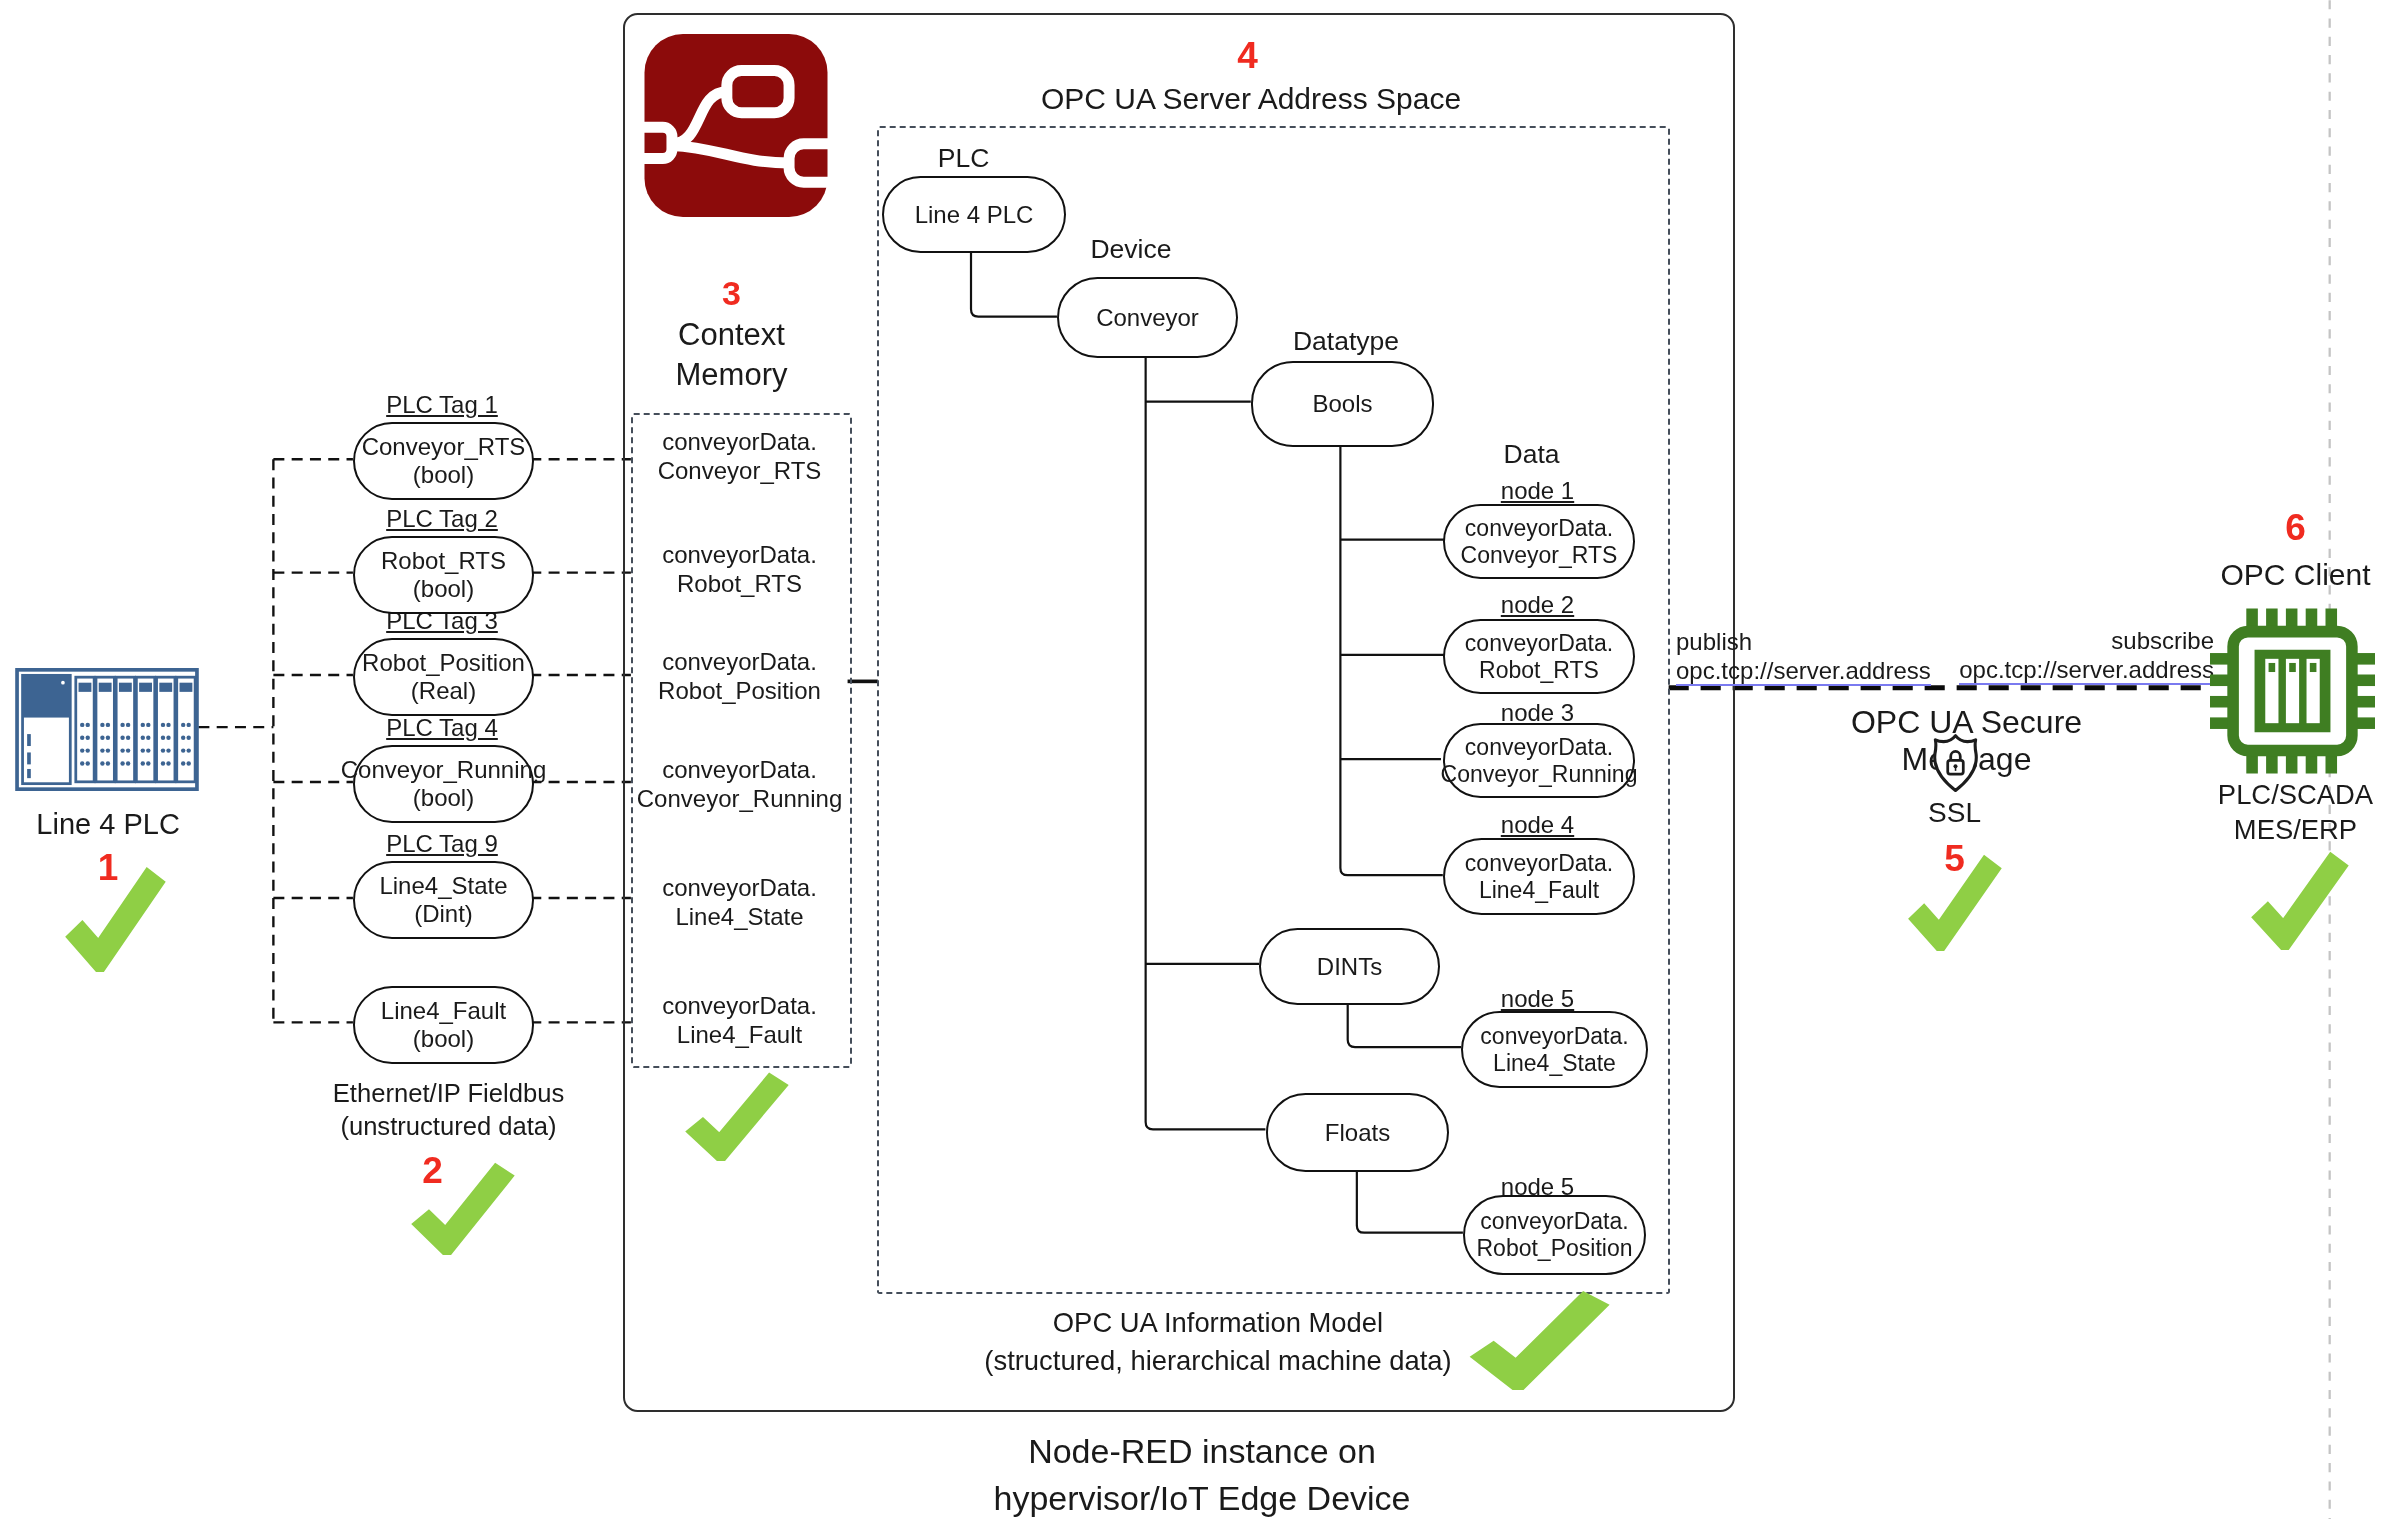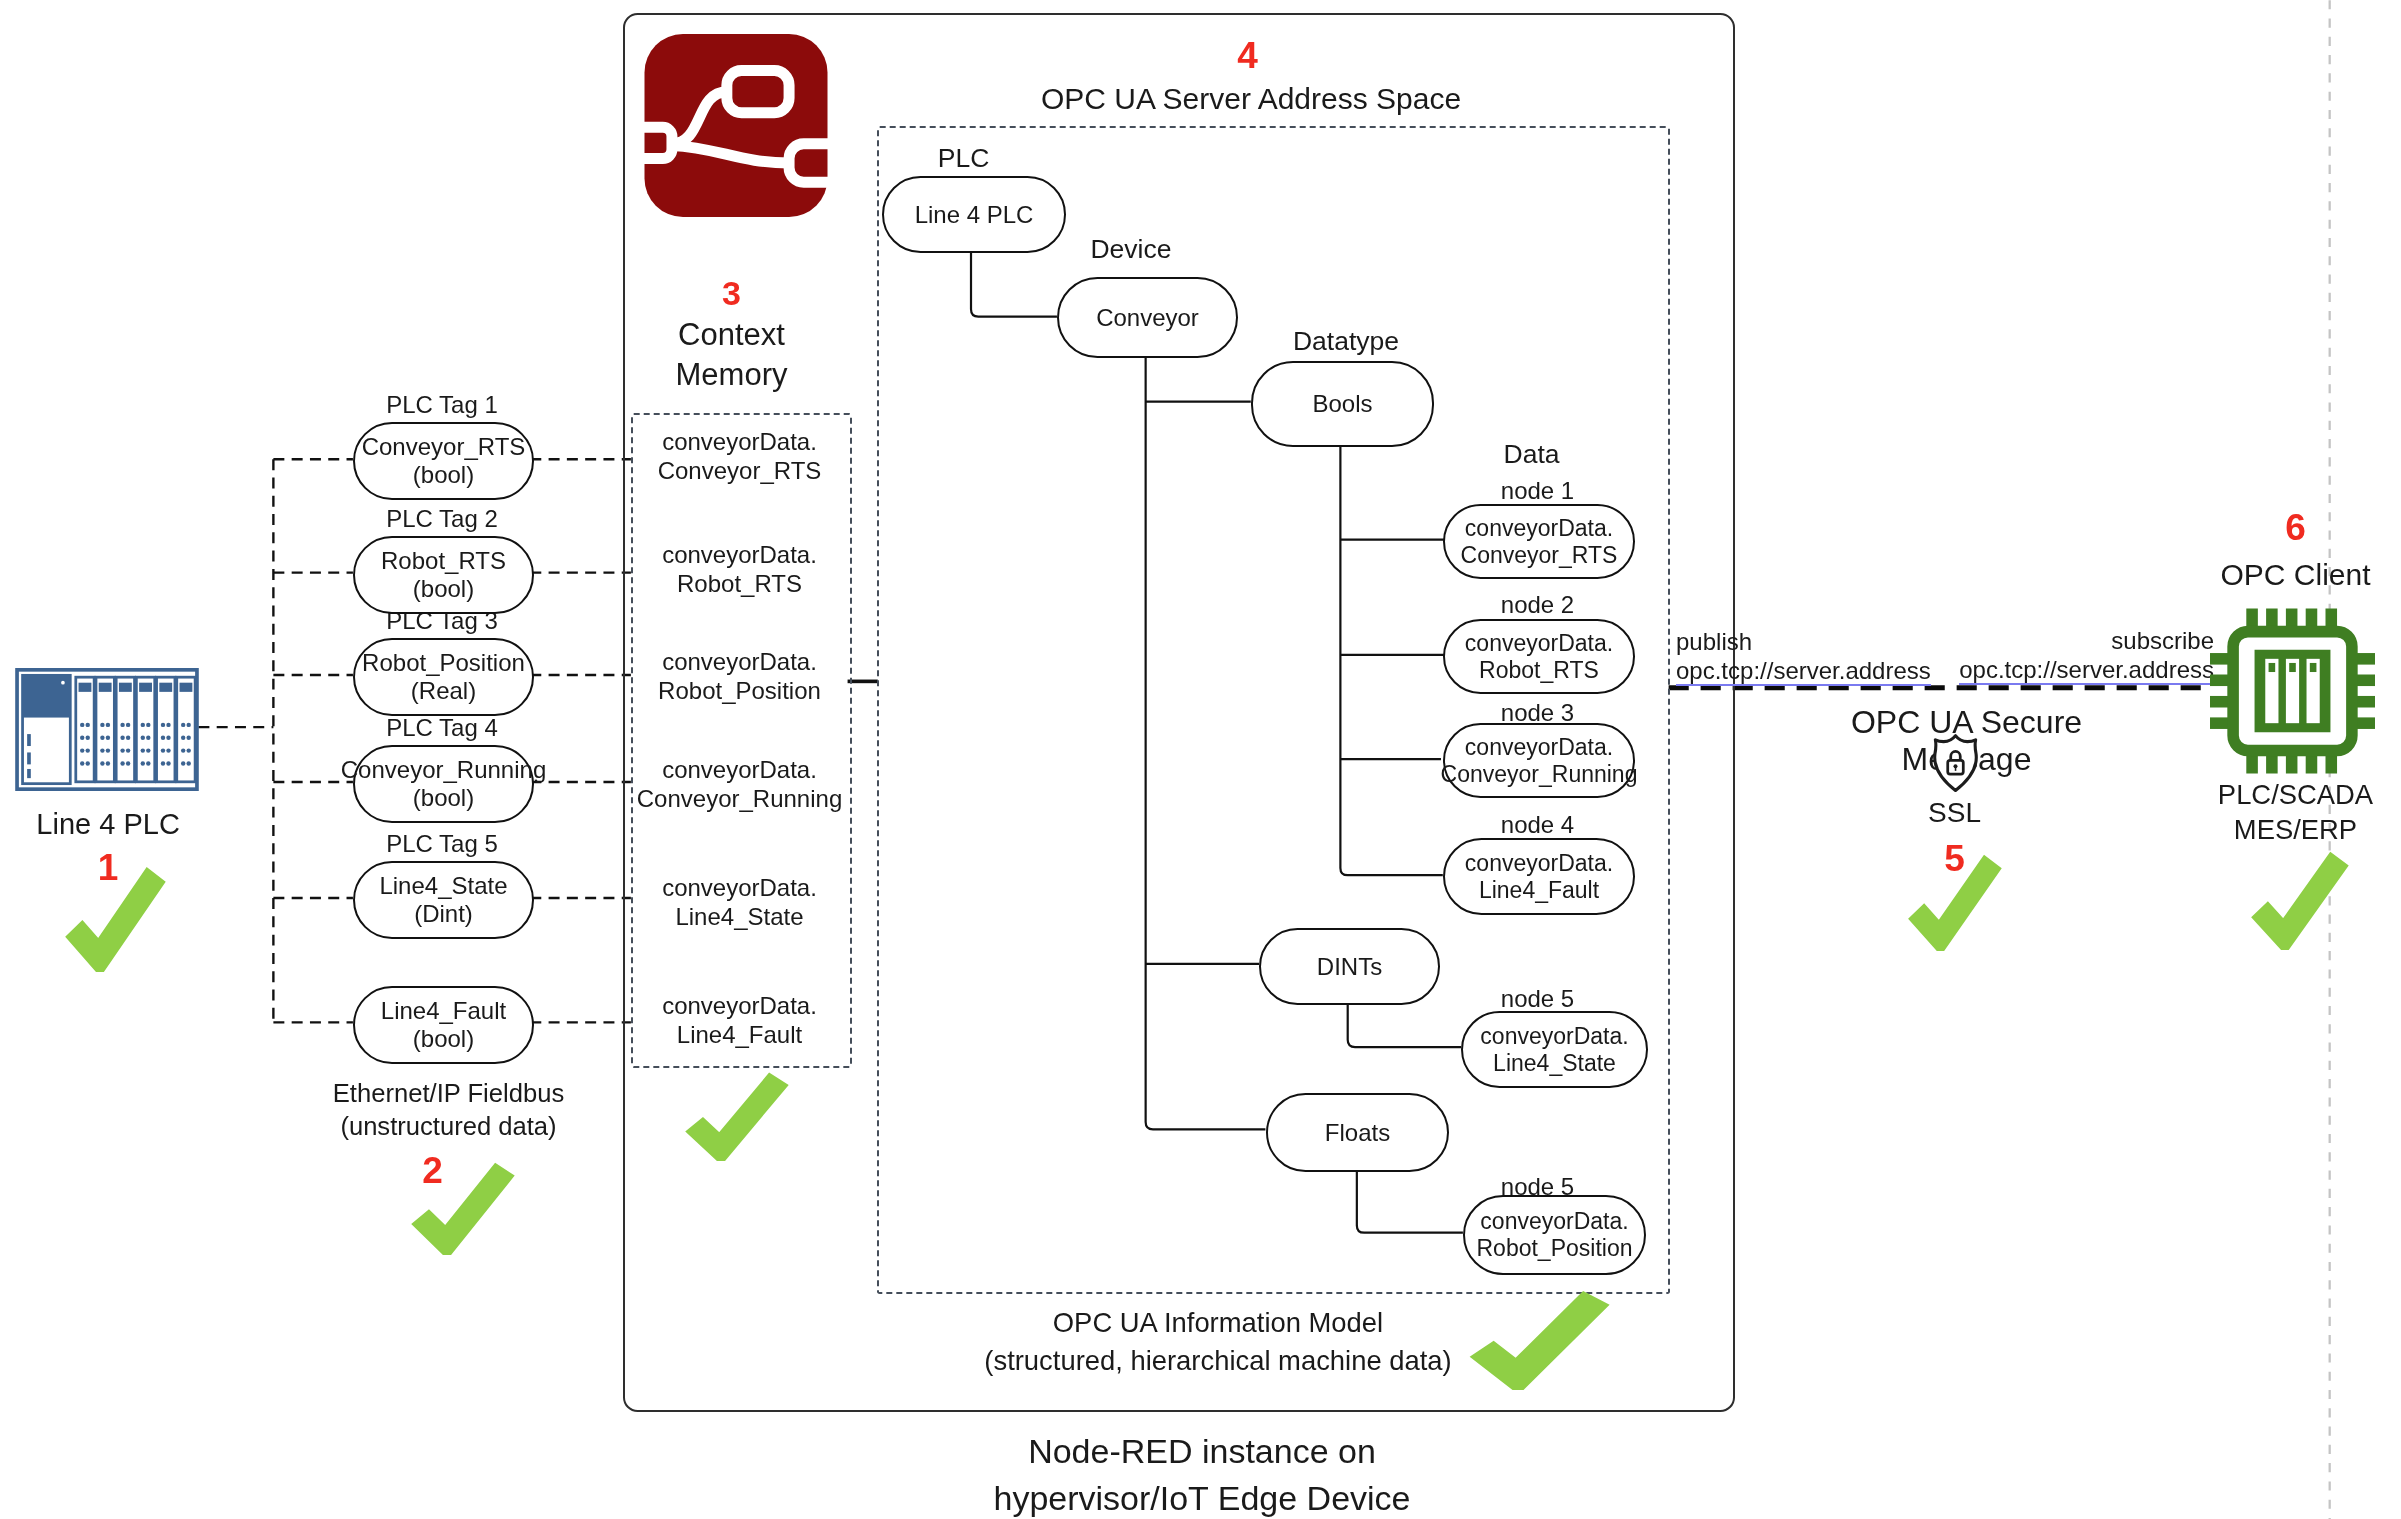--- a/index.html
+++ b/index.html
@@ -7,21 +7,21 @@
          font-family:"Liberation Sans", sans-serif;color:#1a1a1a;}
   .abs{position:absolute;}
   svg.overlay{position:absolute;left:0;top:0;z-index:0;}
   .layer{position:absolute;left:0;top:0;width:100%;height:100%;z-index:1;}
   .bigbox{position:absolute;border:2.7px solid #2e2e2e;border-radius:14.6px;background:transparent;}
   .dashbox{position:absolute;border:2.7px dashed #454e5a;background:transparent;border-radius:2.7px;}
   .bubble{position:absolute;border:2.3px solid #111;border-radius:42px;background:#fff;
           display:flex;flex-direction:column;align-items:center;justify-content:center;
           text-align:center;font-size:24px;line-height:1.16;white-space:nowrap;z-index:2;}
   .bubble.small{font-size:23px;}
-  .lbl{position:absolute;text-align:center;font-size:24px;line-height:1.2;white-space:nowrap;}
+  .lbl{position:absolute;text-align:center;font-size:24px;line-height:1.2;white-space:nowrap;text-decoration:underline;}
   .lvl{position:absolute;text-align:center;font-size:26.5px;white-space:nowrap;}
   .cap{position:absolute;text-align:center;font-size:27.4px;line-height:1.38;}
   .stepnum{position:absolute;text-align:center;font-size:37px;font-weight:700;color:#f02b20;}
   .check{position:absolute;z-index:3;}
   .check path{stroke:#8fcf45;stroke-width:24;fill:none;stroke-linecap:butt;stroke-linejoin:miter;}
   .linktext{border-bottom:2.3px solid #7a7af0;}
   .ctxentry{position:absolute;width:209px;text-align:center;font-size:24px;line-height:1.2;white-space:nowrap;}
   .icon{position:absolute;z-index:2;}
 </style>
 </head>
@@ -243,21 +243,21 @@
       <span>Robot_Position</span>
         <span>(Real)</span>
       </div>
 
     <div class="lbl" style="left:343px;top:714px;width:198px;">PLC Tag 4</div>
     <div class="bubble" style="left:353px;top:745px;width:177px;height:74px;">
       <span>Conveyor_Running</span>
         <span>(bool)</span>
       </div>
 
-    <div class="lbl" style="left:343px;top:830px;width:198px;">PLC Tag 5</div>
+    <div class="lbl" style="left:343px;top:830px;width:198px;">PLC Tag 9</div>
     <div class="bubble" style="left:353px;top:861px;width:177px;height:74px;">
       <span>Line4_State</span>
         <span>(Dint)</span>
       </div>
 
     <div class="lbl" style="left:343px;top:955px;width:198px;margin-top:44px;">PLC Tag 6</div>
     <div class="bubble" style="left:353px;top:986px;width:177px;height:74px;">
       <span>Line4_Fault</span>
         <span>(bool)</span>
       </div>

